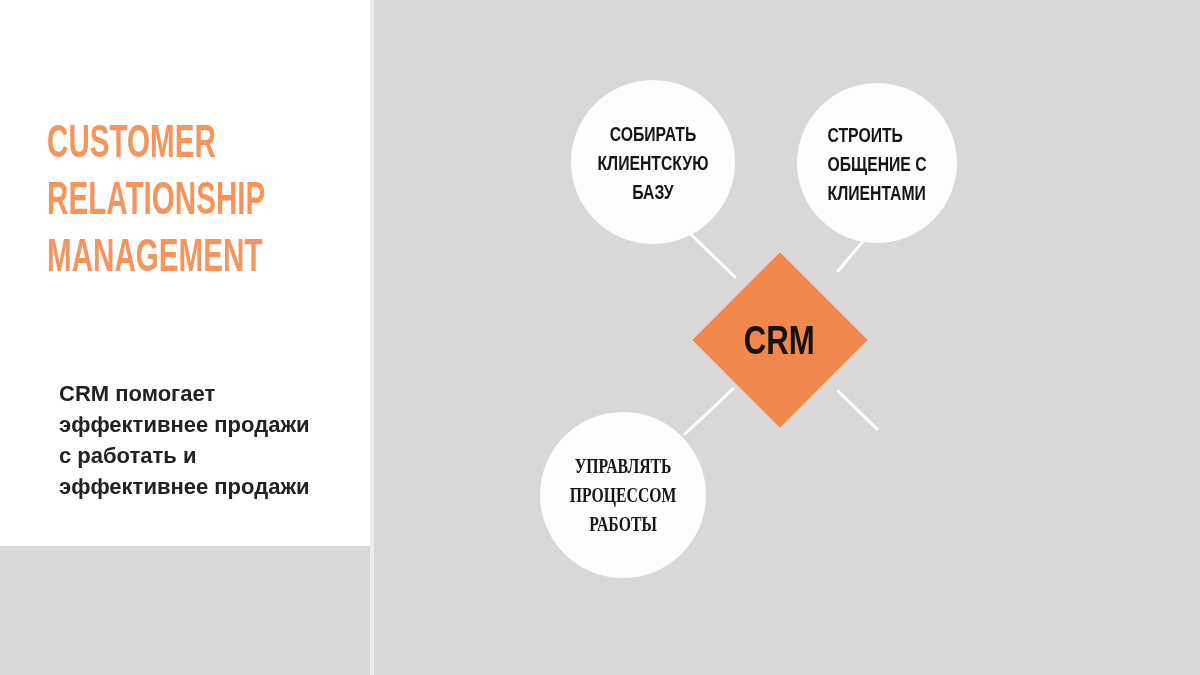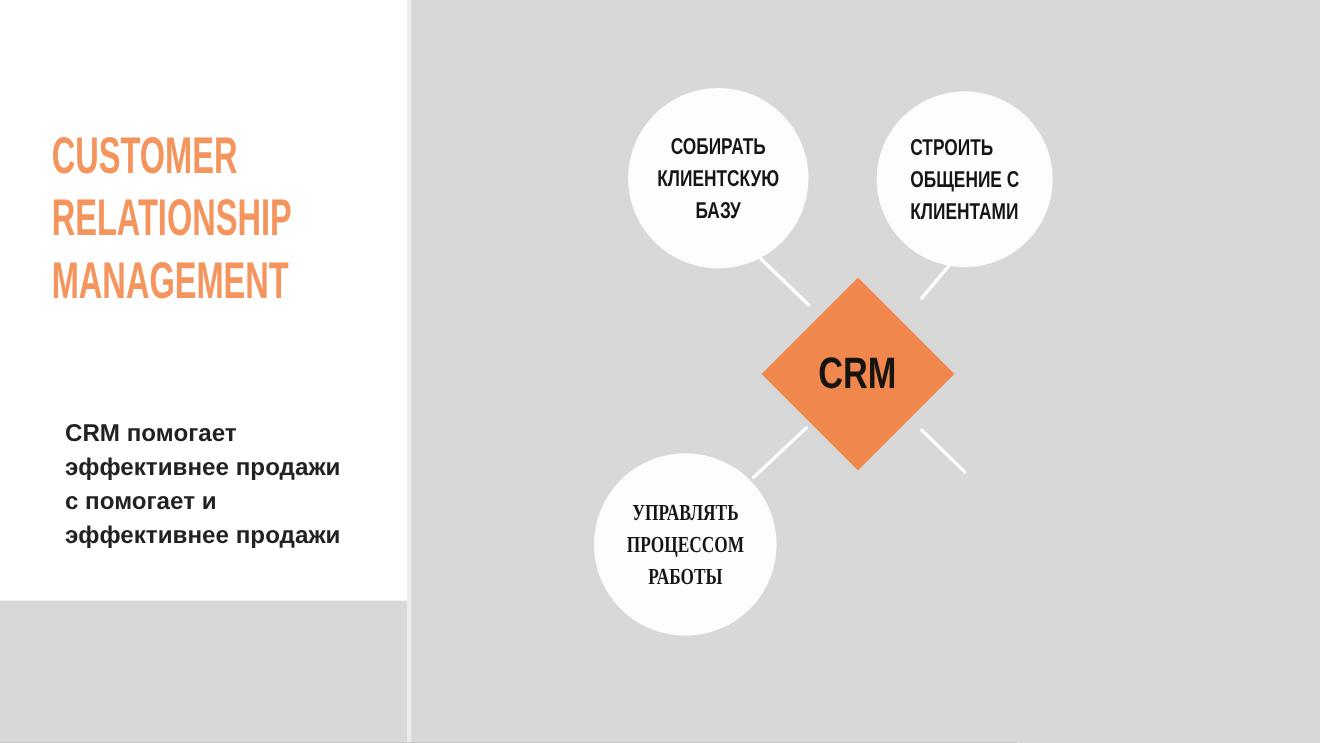--- a/index.html
+++ b/index.html
@@ -75,21 +75,21 @@
 
   <aside class="panel">
     <h1 class="title">
       <span>CUSTOMER</span>
       <span>RELATIONSHIP</span>
       <span>MANAGEMENT</span>
     </h1>
     <p class="subtitle">
       <span>CRM помогает</span>
       <span>эффективнее продажи</span>
-      <span>с помогает и</span>
+      <span>с работать и</span>
       <span>эффективнее продажи</span>
     </p>
   </aside>
   <div class="panel-divider"></div>
 
   <svg class="connectors" viewBox="0 0 1200 675" xmlns="http://www.w3.org/2000/svg">
     <line x1="679" y1="223" x2="735" y2="277" stroke="#ffffff" stroke-width="3" stroke-linecap="round"></line>
     <line x1="875" y1="227" x2="838" y2="271" stroke="#ffffff" stroke-width="3" stroke-linecap="round"></line>
     <line x1="685" y1="434" x2="733" y2="389" stroke="#ffffff" stroke-width="3" stroke-linecap="round"></line>
     <line x1="838" y1="391" x2="877" y2="429" stroke="#ffffff" stroke-width="3" stroke-linecap="round"></line>

